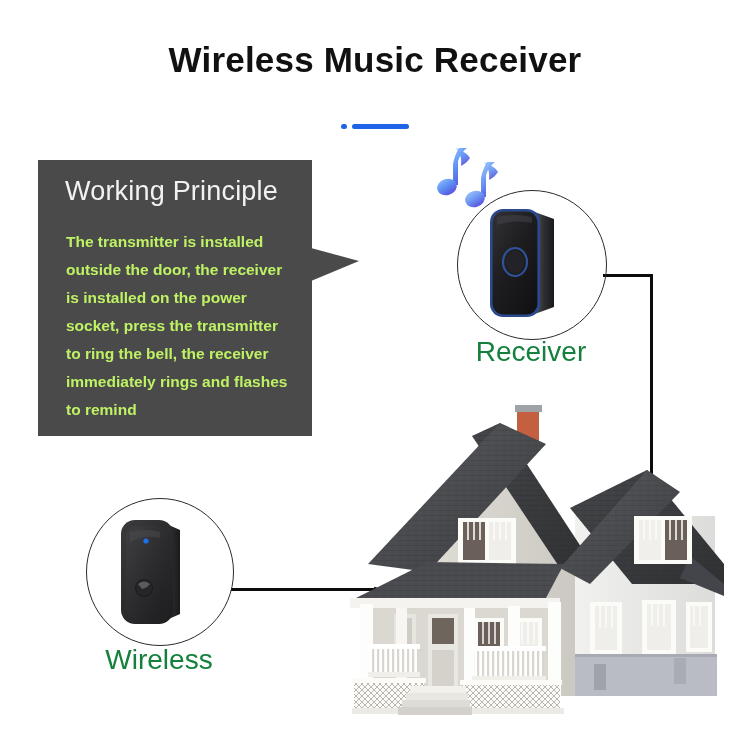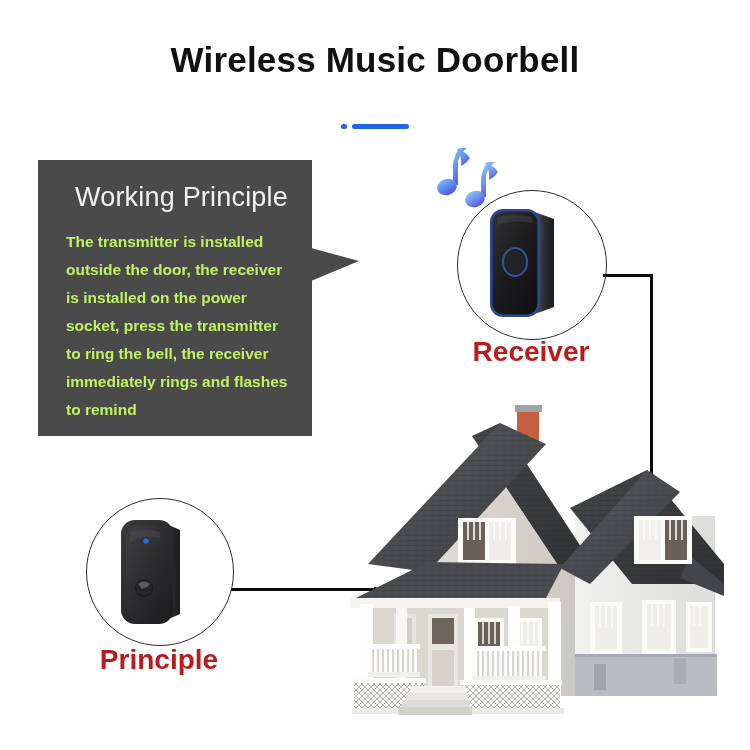--- a/index.html
+++ b/index.html
@@ -44,27 +44,26 @@
     top: 248px;
     width: 0;
     height: 0;
     border-top: 13px solid transparent;
     border-bottom: 20px solid transparent;
     border-left: 48px solid #4a4a4a;
   }
   .callout-heading {
     position: absolute;
     left: 27px;
-    top: 22px;
+    top: 16px;
     font-size: 27px;
     font-weight: 300;
     color: #f2f2f2;
     letter-spacing: 0.2px;
     white-space: nowrap;
-    margin-left: 10px;
   }
   .callout-body {
     position: absolute;
     left: 28px;
     top: 68px;
     width: 228px;
     font-size: 15.5px;
     font-weight: bold;
     color: #bef264;
     line-height: 28px;
@@ -116,22 +115,22 @@
     left: 86px;
     top: 498px;
     width: 146px;
     height: 146px;
   }
 
   
   .device-label {
     position: absolute;
     font-size: 28px;
-    font-weight: bold;
-    color: #b91c1c;
+    font-weight: normal;
+    color: #15803d;
     text-align: center;
     white-space: nowrap;
   }
   #receiver-label { left: 457px; top: 336px; width: 148px; }
   #launcher-label { left: 86px;  top: 644px; width: 146px; }
 
   
   .receiver-device {
     position: absolute;
     left: 484px;
@@ -177,21 +176,21 @@
     top: 396px;
     width: 392px;
     height: 324px;
   }
 </style>
 </head>
 <body>
 
 <div id="stage">
 
-  <div class="title">Wireless Music Doorbell</div>
+  <div class="title">Wireless Music Receiver</div>
 
   <div class="signal-dot"></div>
   <div class="signal-bar"></div>
 
   <div class="music-notes">
     <svg viewBox="0 0 76 72" width="76" height="72" xmlns="http://www.w3.org/2000/svg">
       <defs>
         <linearGradient id="noteGrad" x1="0" y1="0" x2="0.4" y2="1">
           <stop offset="0%" stop-color="#8cc0ff"></stop>
           <stop offset="55%" stop-color="#5d8ff2"></stop>
@@ -450,15 +449,15 @@
 
       <path d="M12 14 Q27 10 42 14 L42 20 Q27 16 12 24 Z" fill="#525256" opacity="0.4"></path>
 
       <circle cx="28" cy="23" r="2.6" fill="#1f6fe8"></circle>
 
       <circle cx="26" cy="70" r="9" fill="#1b1b1d"></circle>
       <circle cx="26" cy="70" r="8" fill="#262628"></circle>
       <path d="M20 66 Q26 61 32 66 Q29 70 24 71 Z" fill="#6e6e72" opacity="0.75"></path>
     </svg>
   </div>
-  <div class="device-label" id="launcher-label">Principle</div>
+  <div class="device-label" id="launcher-label">Wireless</div>
 
 </div>
 
 </body></html>

